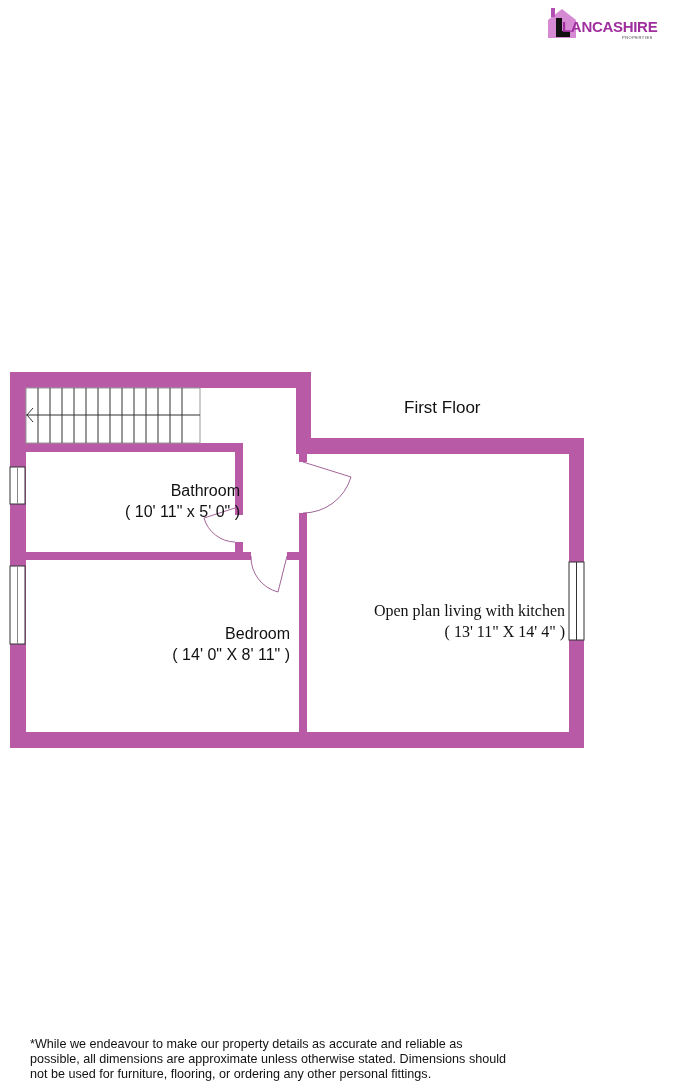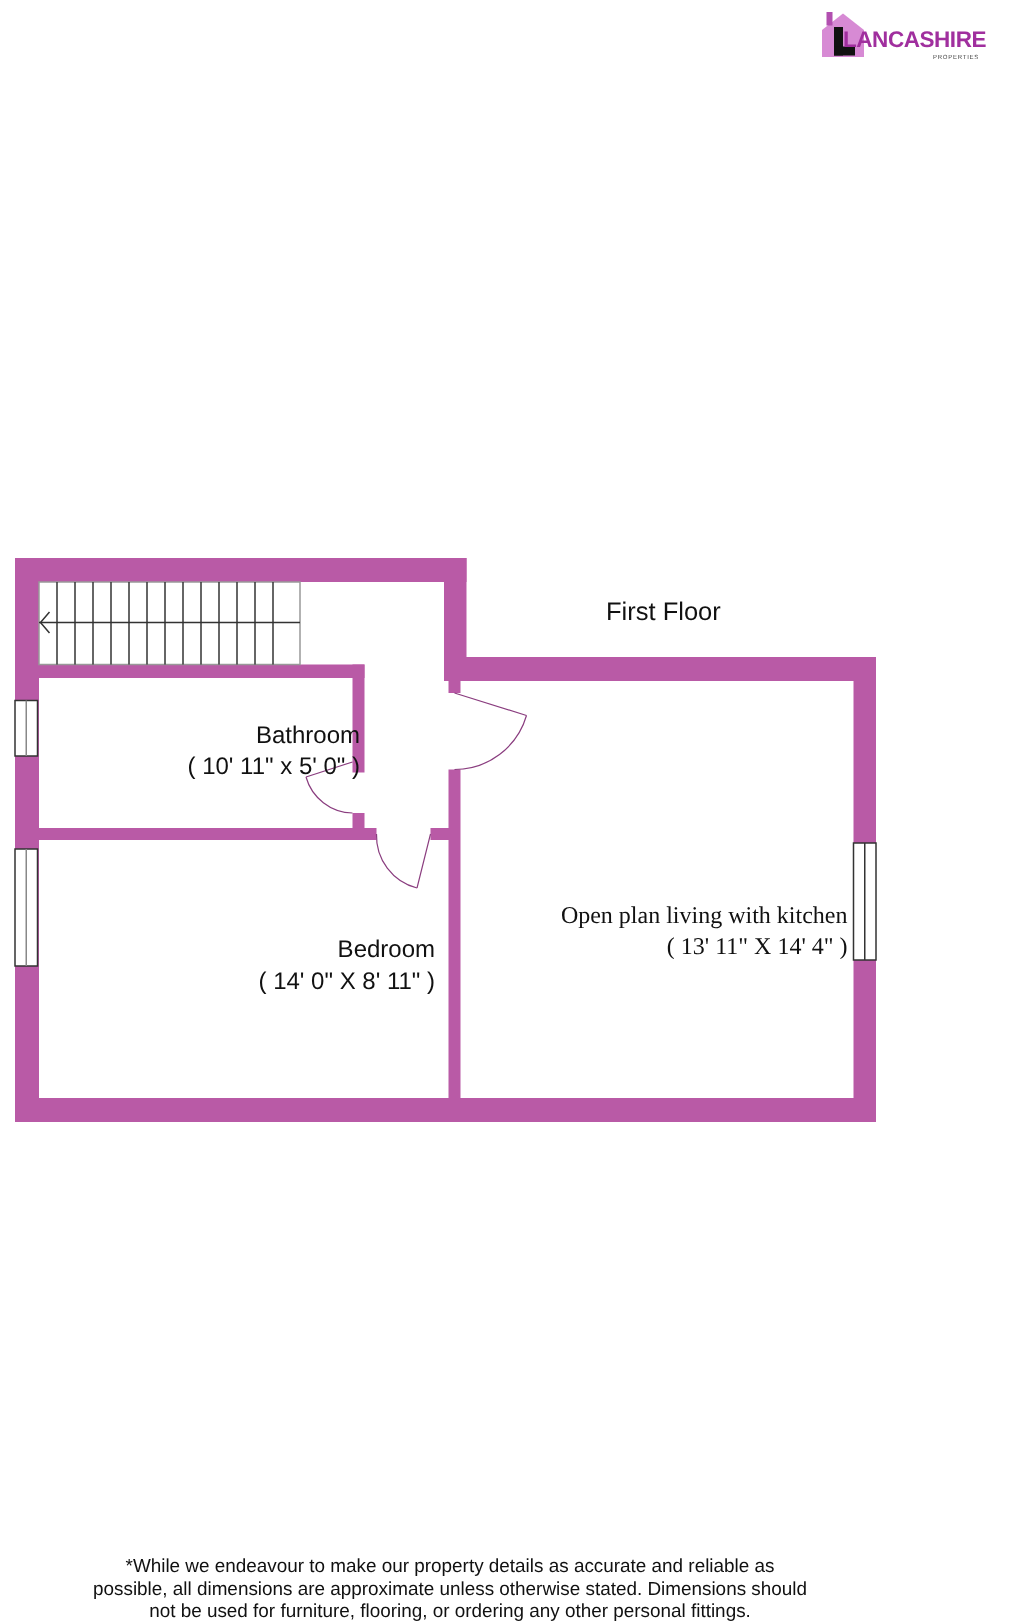--- a/index.html
+++ b/index.html
@@ -5,21 +5,21 @@
   html, body { margin: 0; padding: 0; background: #ffffff; }
   body { width: 678px; height: 1081px; position: relative; overflow: hidden;
          font-family: "Liberation Sans", sans-serif; color: #111; }
   .logo { position: absolute; left: 546px; top: 6px; width: 128px; height: 34px; }
   .logo-word { position: absolute; left: 18px; top: 12px; font-weight: bold; font-size: 15px;
                color: #a02f9e; letter-spacing: -0.3px; font-family: "Liberation Sans", sans-serif; }
   .logo-sub { position: absolute; left: 76px; top: 29px; font-size: 4px; color: #444; letter-spacing: 0.5px; }
   svg.plan { position: absolute; left: 0; top: 0; }
   .label { position: absolute; text-align: right; font-size: 16px; line-height: 21px; white-space: nowrap; }
   .floor-title { position: absolute; left: 404px; top: 398px; font-size: 17px; }
-  .disclaimer { position: absolute; left: 30px; top: 1037px; width: 540px; text-align: center;
+  .disclaimer { position: absolute; left: 30px; top: 1037px; width: 540px; text-align: left;
                 font-size: 12.6px; line-height: 15px; color: #111; }
 </style>
 </head>
 <body>
 
 <div class="logo">
   <svg width="40" height="34">
     <polygon points="2,14 16,3 30,14 30,32 2,32" fill="#d78ad4"></polygon>
     <rect x="5" y="2" width="4" height="9" fill="#b24fb0"></rect>
     <rect x="10" y="12" width="6" height="19" fill="#111"></rect>

